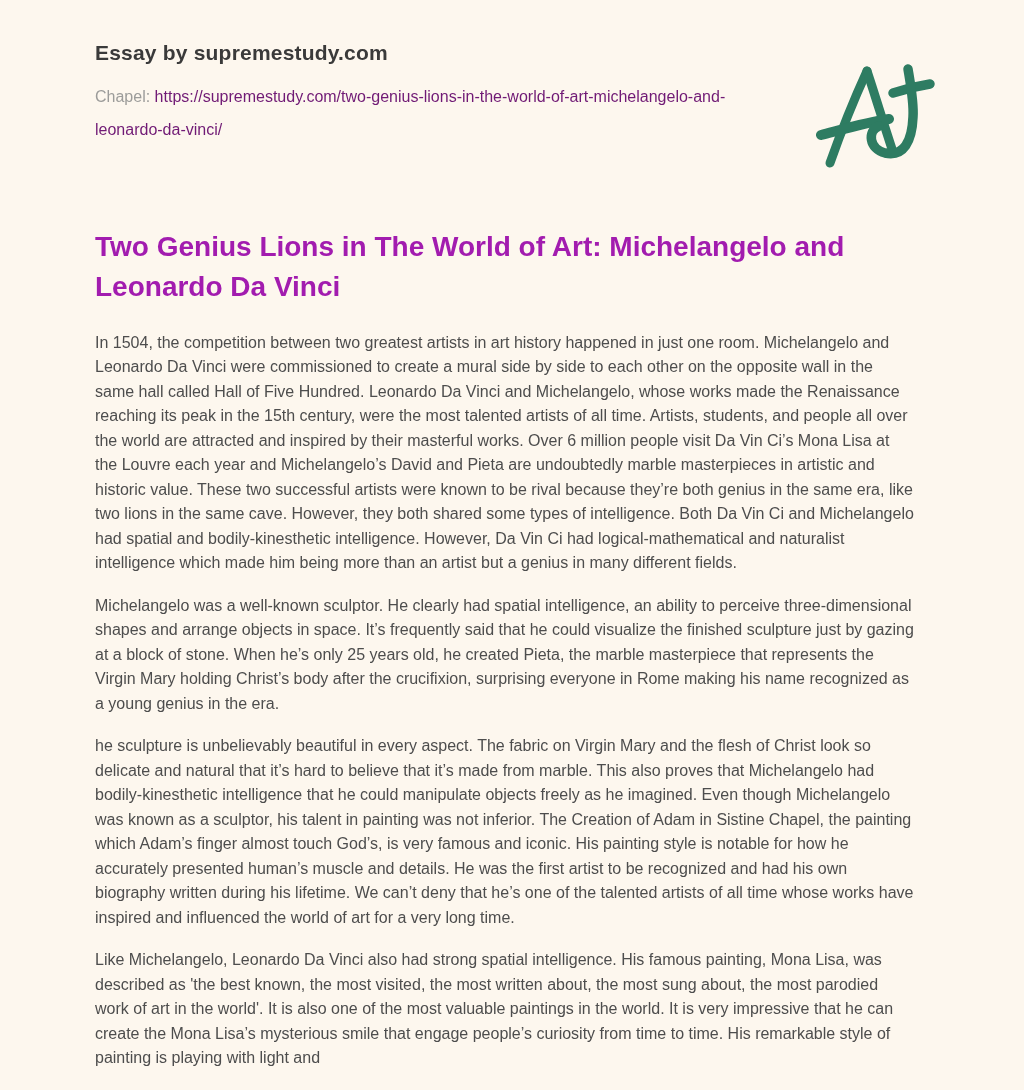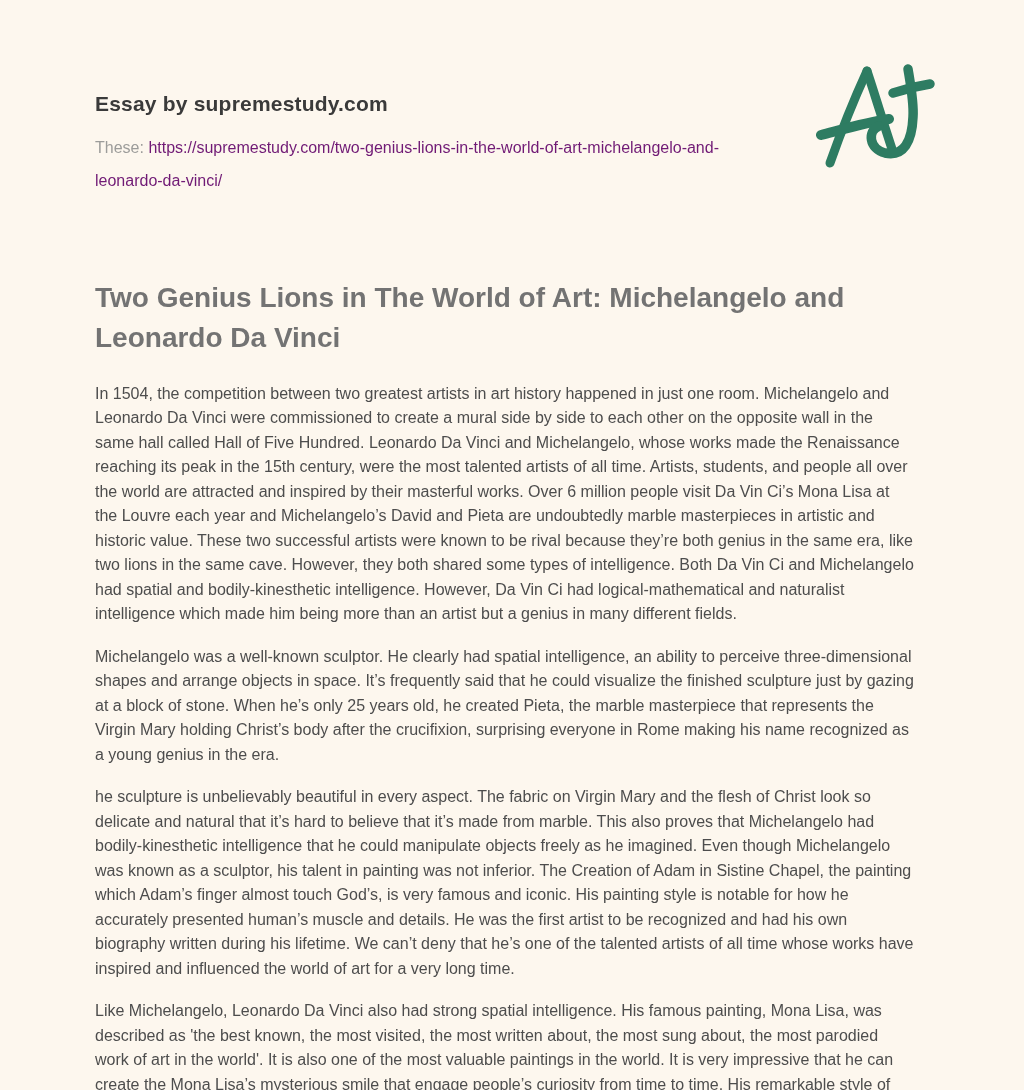--- a/index.html
+++ b/index.html
@@ -11,21 +11,21 @@
     height: 1090px;
     background: #fdf7ee;
     overflow: hidden;
     font-family: "Liberation Sans", sans-serif;
   }
   .page {
     position: relative;
     box-sizing: border-box;
     width: 1024px;
     height: 990px;
-    padding: 92px 96px 0 95px;
+    padding: 41px 96px 0 95px;
   }
   .byline {
     font-size: 21px;
     font-weight: 700;
     color: #3a3a3a;
     letter-spacing: 0.2px;
     margin: 0;
   }
   .source {
     margin-top: 16px;
@@ -46,42 +46,42 @@
     right: 56px;
     width: 152px;
     height: 132px;
   }
   .title {
     margin: 80px 0 0 0;
     max-width: 880px;
     font-size: 28px;
     line-height: 40px;
     font-weight: 700;
-    color: #737373;
+    color: #a21caf;
   }
   .body-text {
     margin-top: 24px;
     max-width: 843px;
     font-size: 16px;
     line-height: 24.5px;
     color: #4d4d4d;
   }
   .body-text p {
     margin: 0 13px 18px 0;
   }
 </style>
 </head>
 <body>
 
 <div class="page">
 
   <h2 class="byline">Essay by supremestudy.com</h2>
 
   <div class="source">
-    <span>These:</span>
+    <span>Chapel:</span>
     <a href="#">https://supremestudy.com/two-genius-lions-in-the-world-of-art-michelangelo-and-leonardo-da-vinci/</a>
   </div>
 
   <div class="logo">
     <svg width="152" height="132" viewBox="0 0 152 130" fill="none" xmlns="http://www.w3.org/2000/svg">
 
       <path d="M14,106 C26,72 40,38 51,14" stroke="#2e7c62" stroke-width="9" stroke-linecap="round" fill="none"></path>
 
       <path d="M51,14 C59,38 68,68 77,95" stroke="#2e7c62" stroke-width="9" stroke-linecap="round" fill="none"></path>
 

